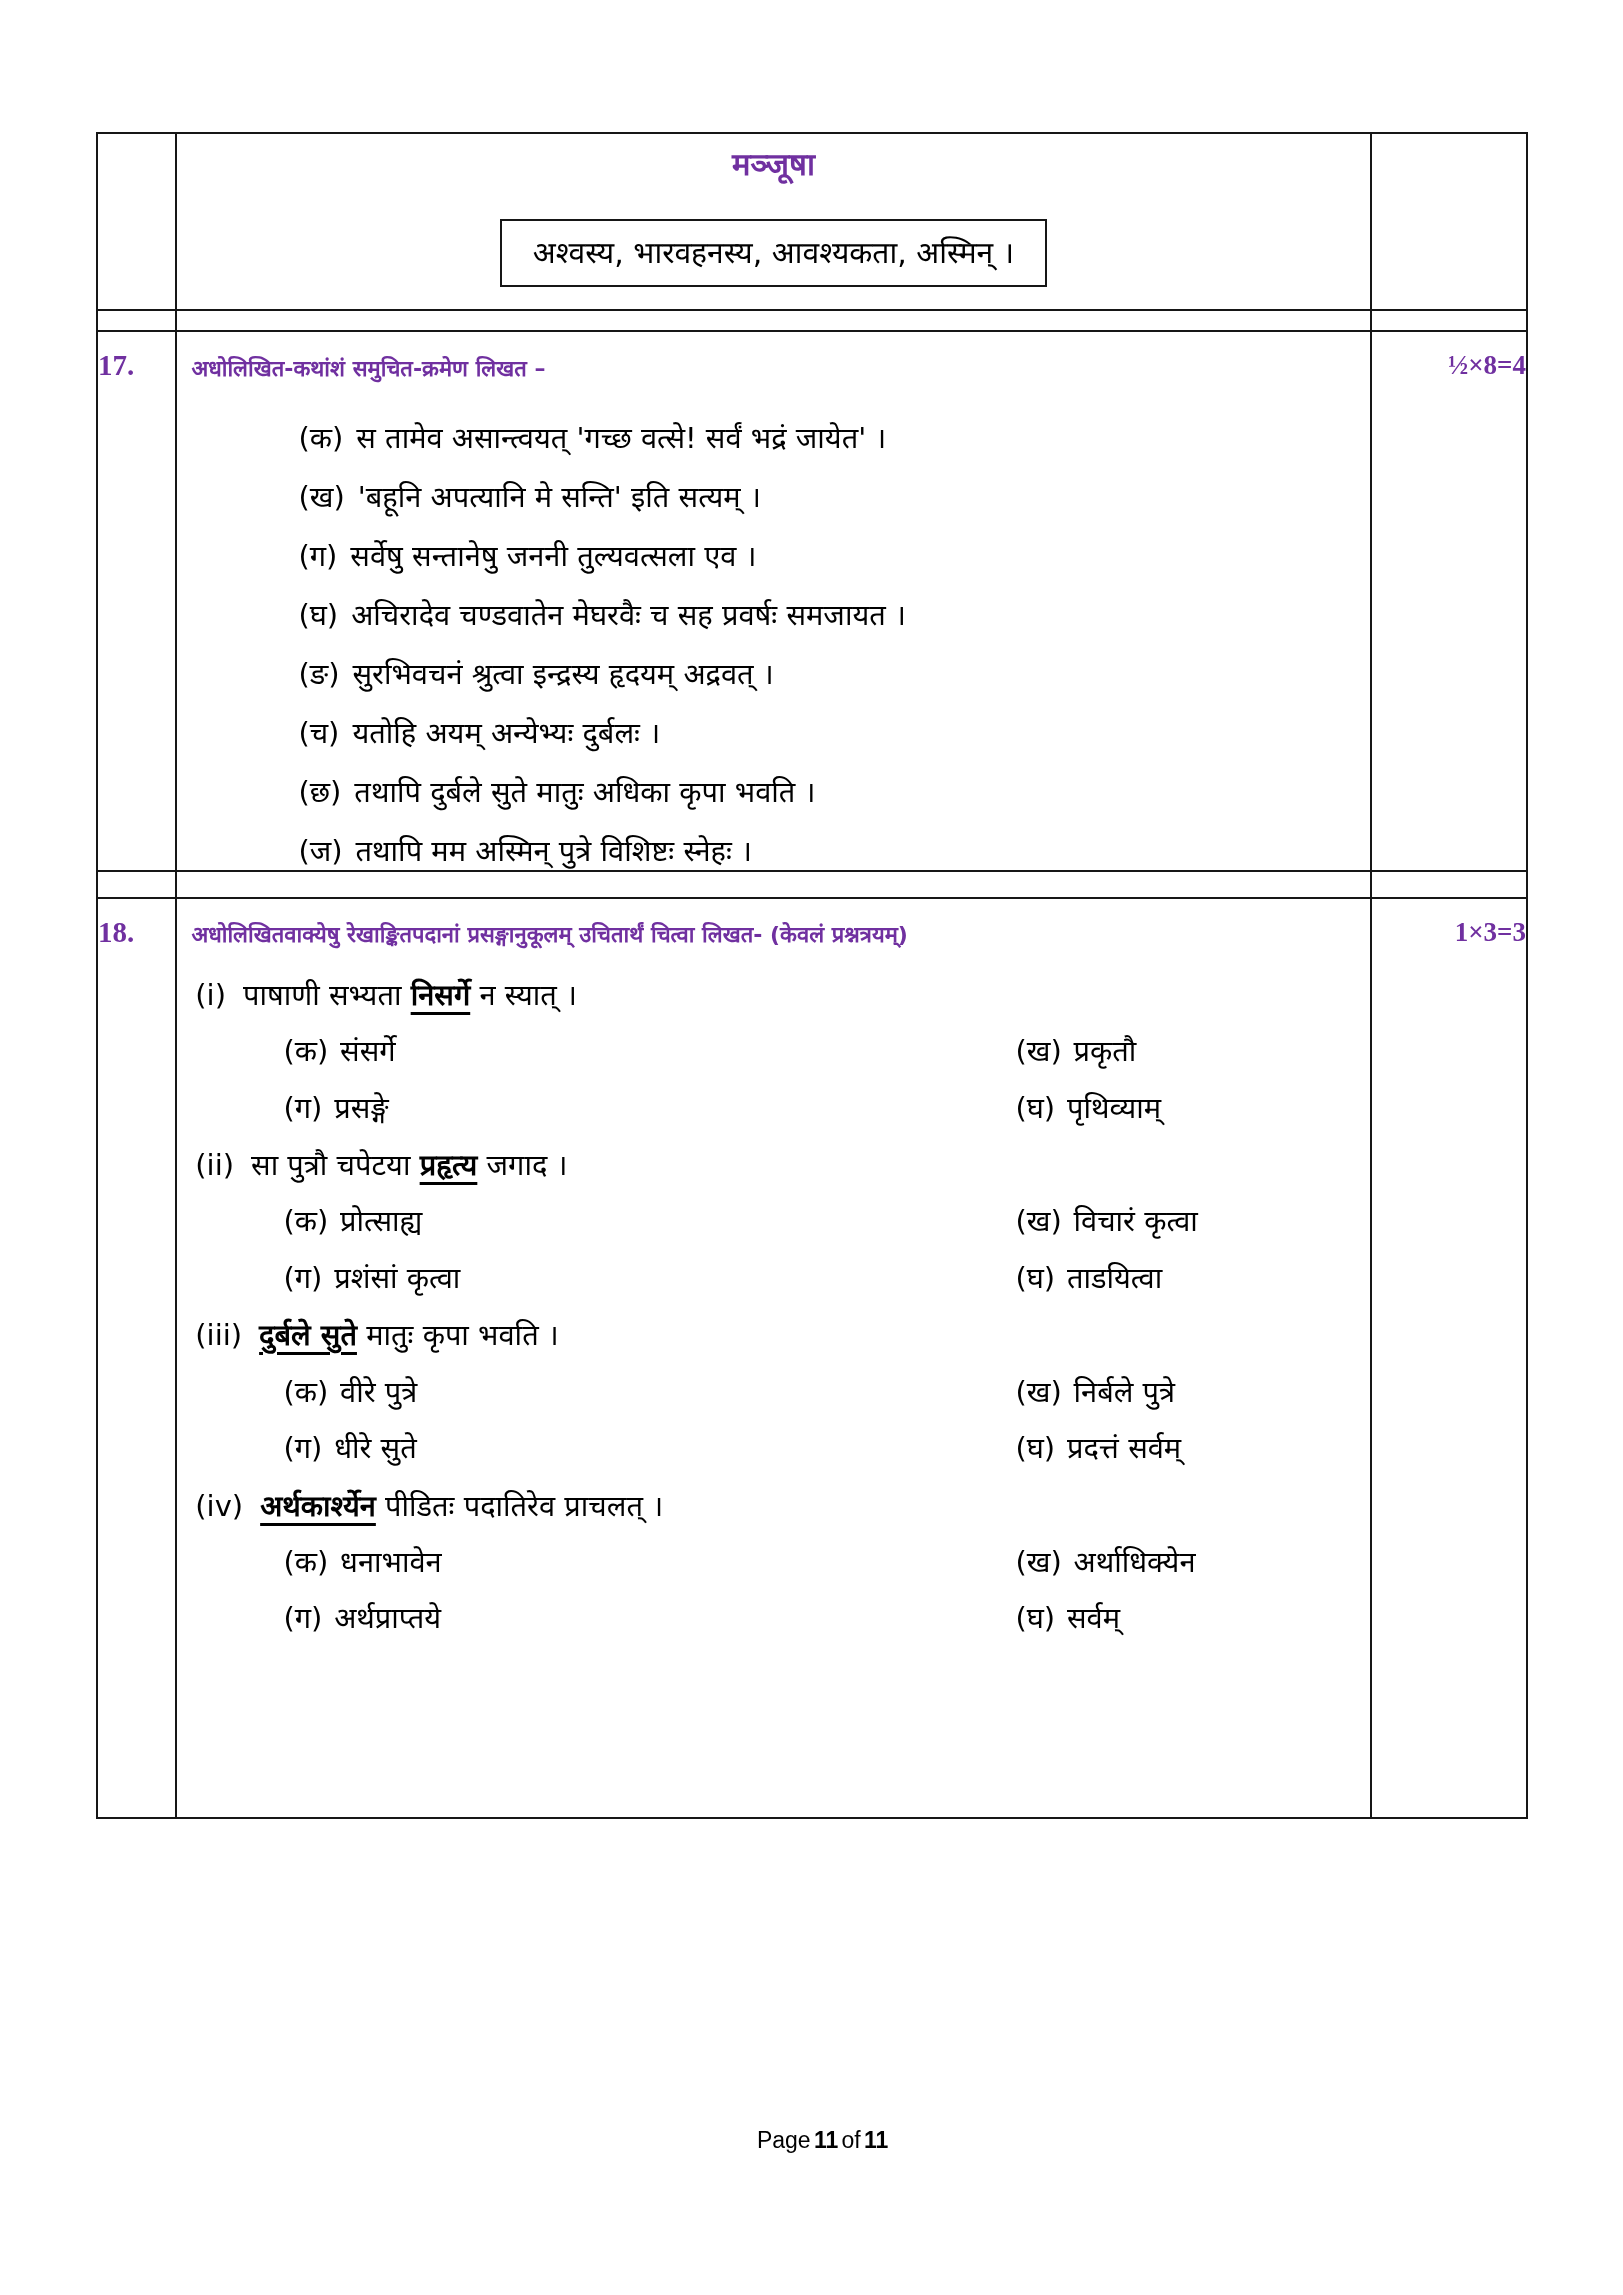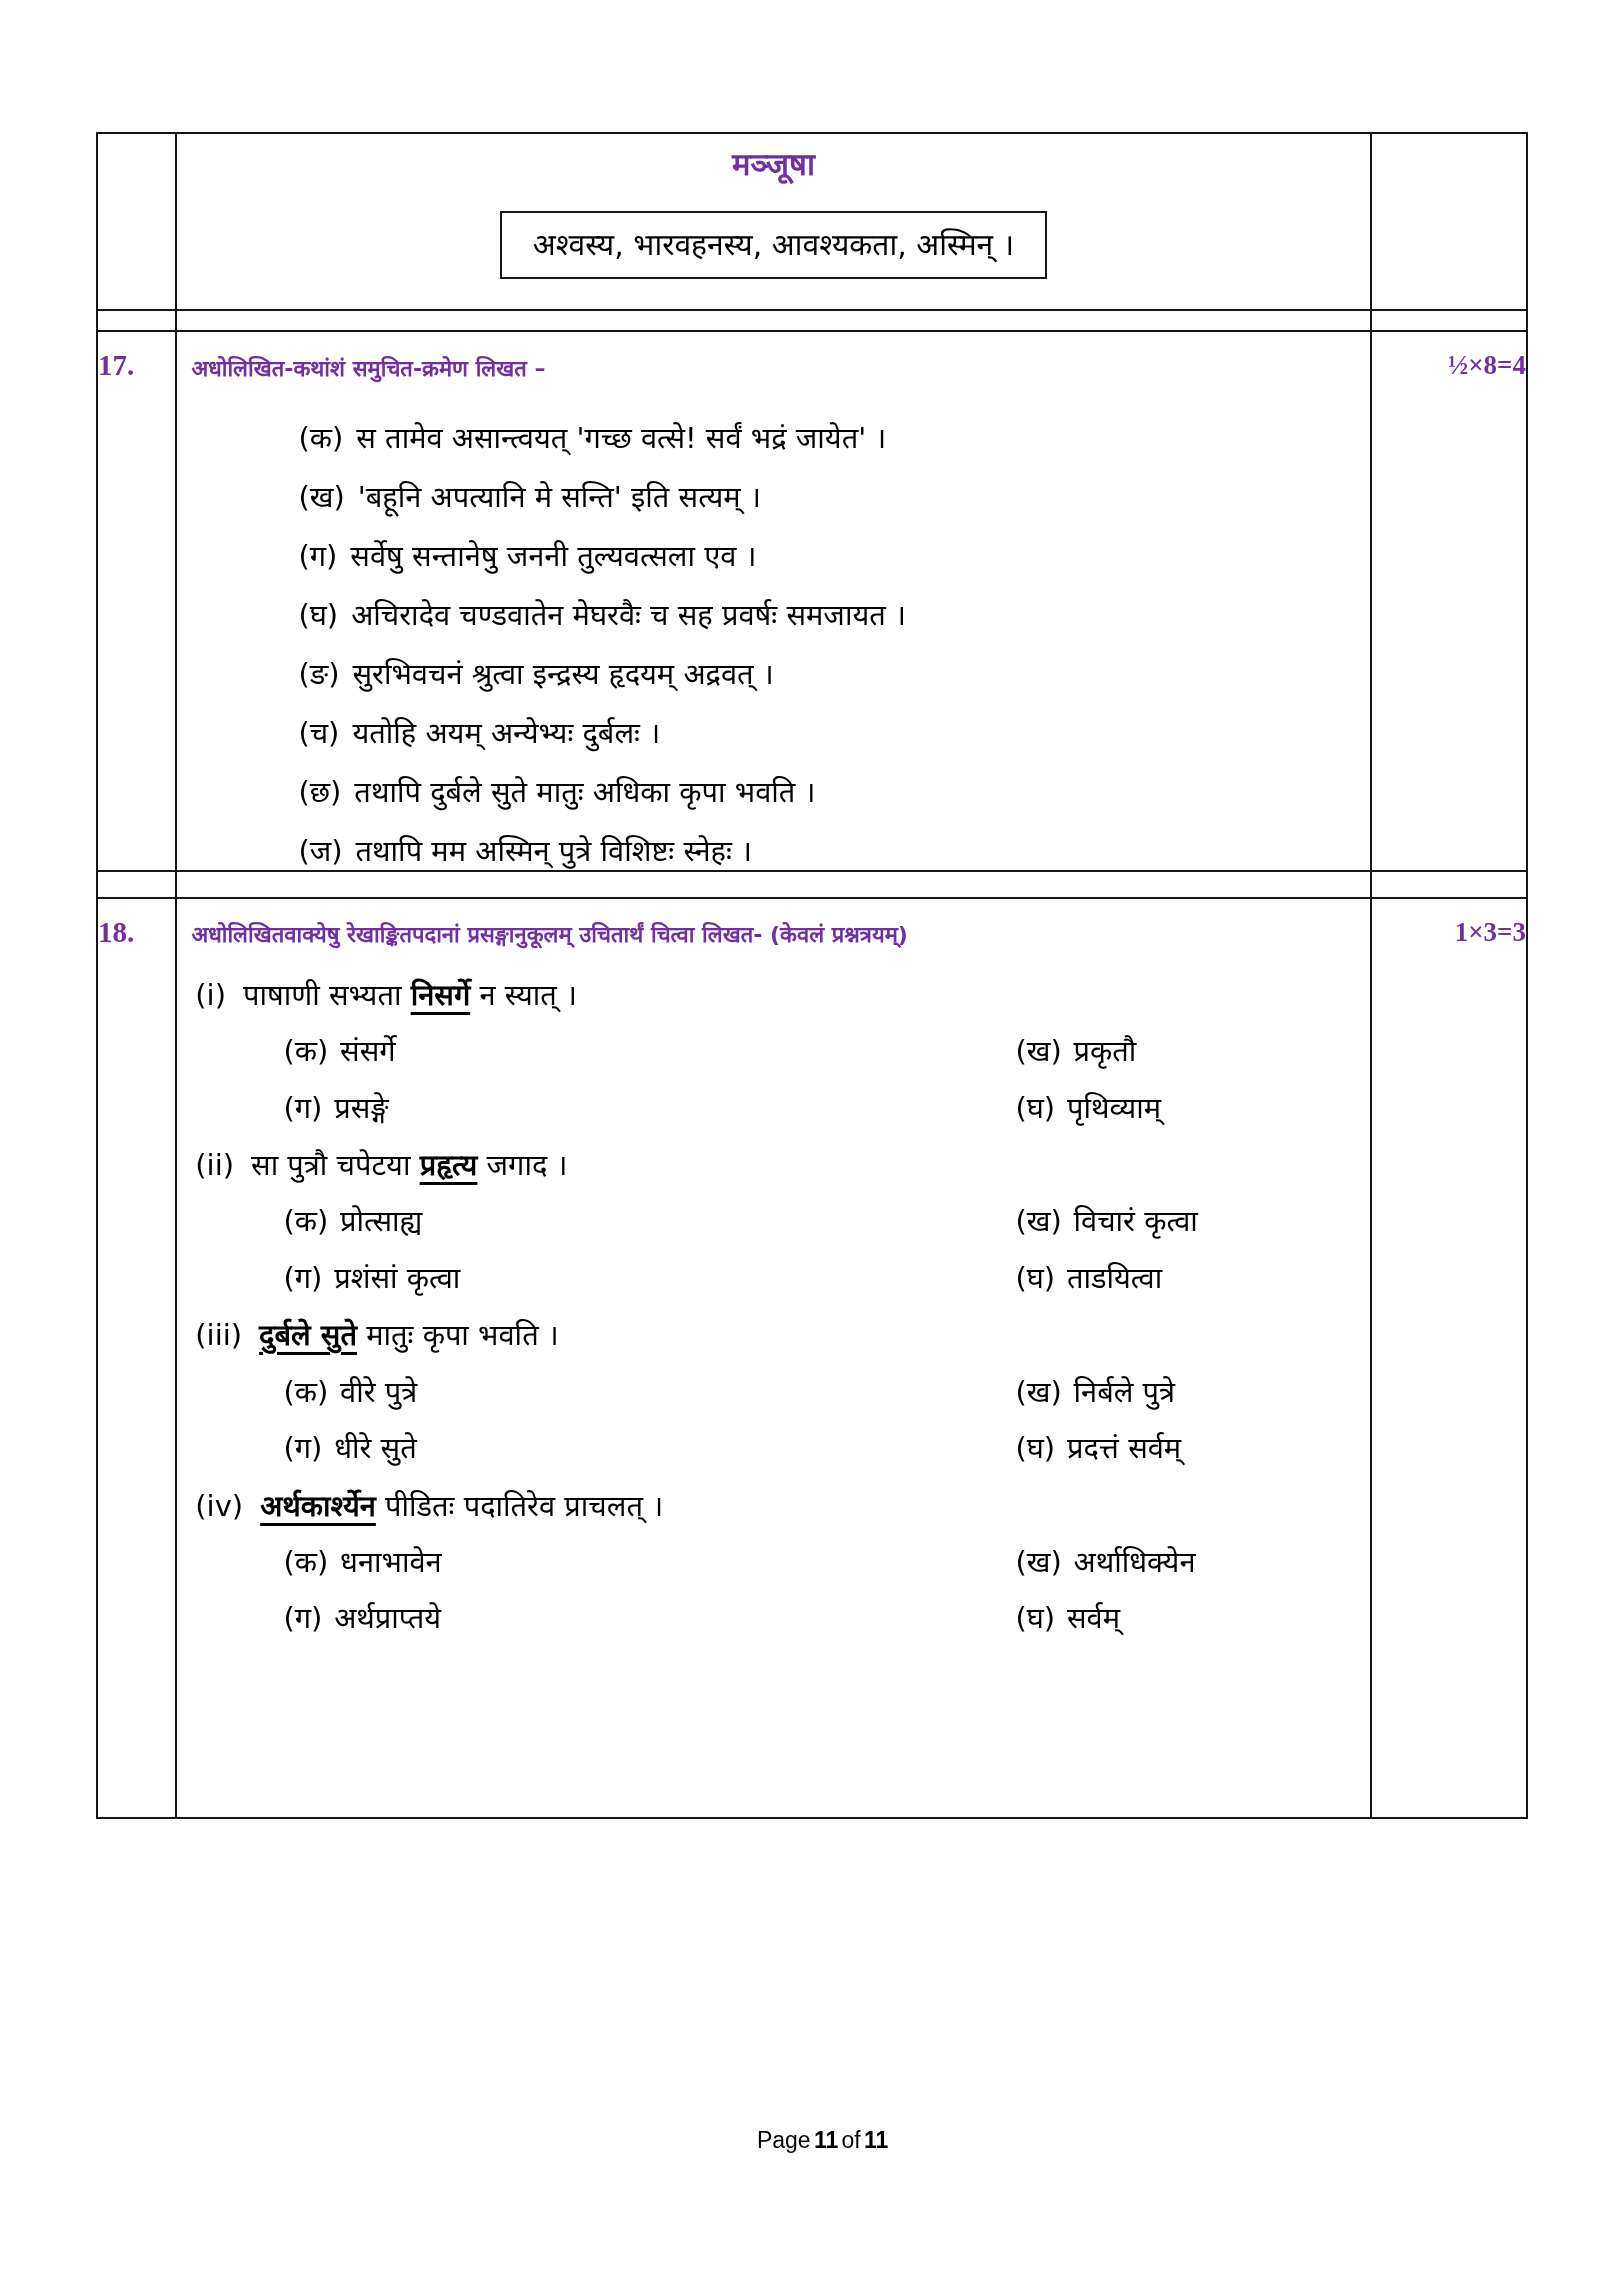--- a/index.html
+++ b/index.html
@@ -46,21 +46,21 @@
     font-size:22px;
     line-height:42px;
   }
   
   .manjusha-cell { text-align:center; padding-top:9.2px !important; }
   .manjusha-title {
     color:#7030A0; font-weight:700; font-size:31px; line-height:42px;
   }
   .word-box {
     display:inline-block;
-    margin-top:26px;
+    margin-top:34px;
     border:2.6px solid #161616;
     padding:13px 31px;
     font-size:30px; line-height:38px;
     color:#000;
   }
   
   .q17-item {
     display:flex; gap:13px;
     padding-left:107px;
     margin-top:21px;

